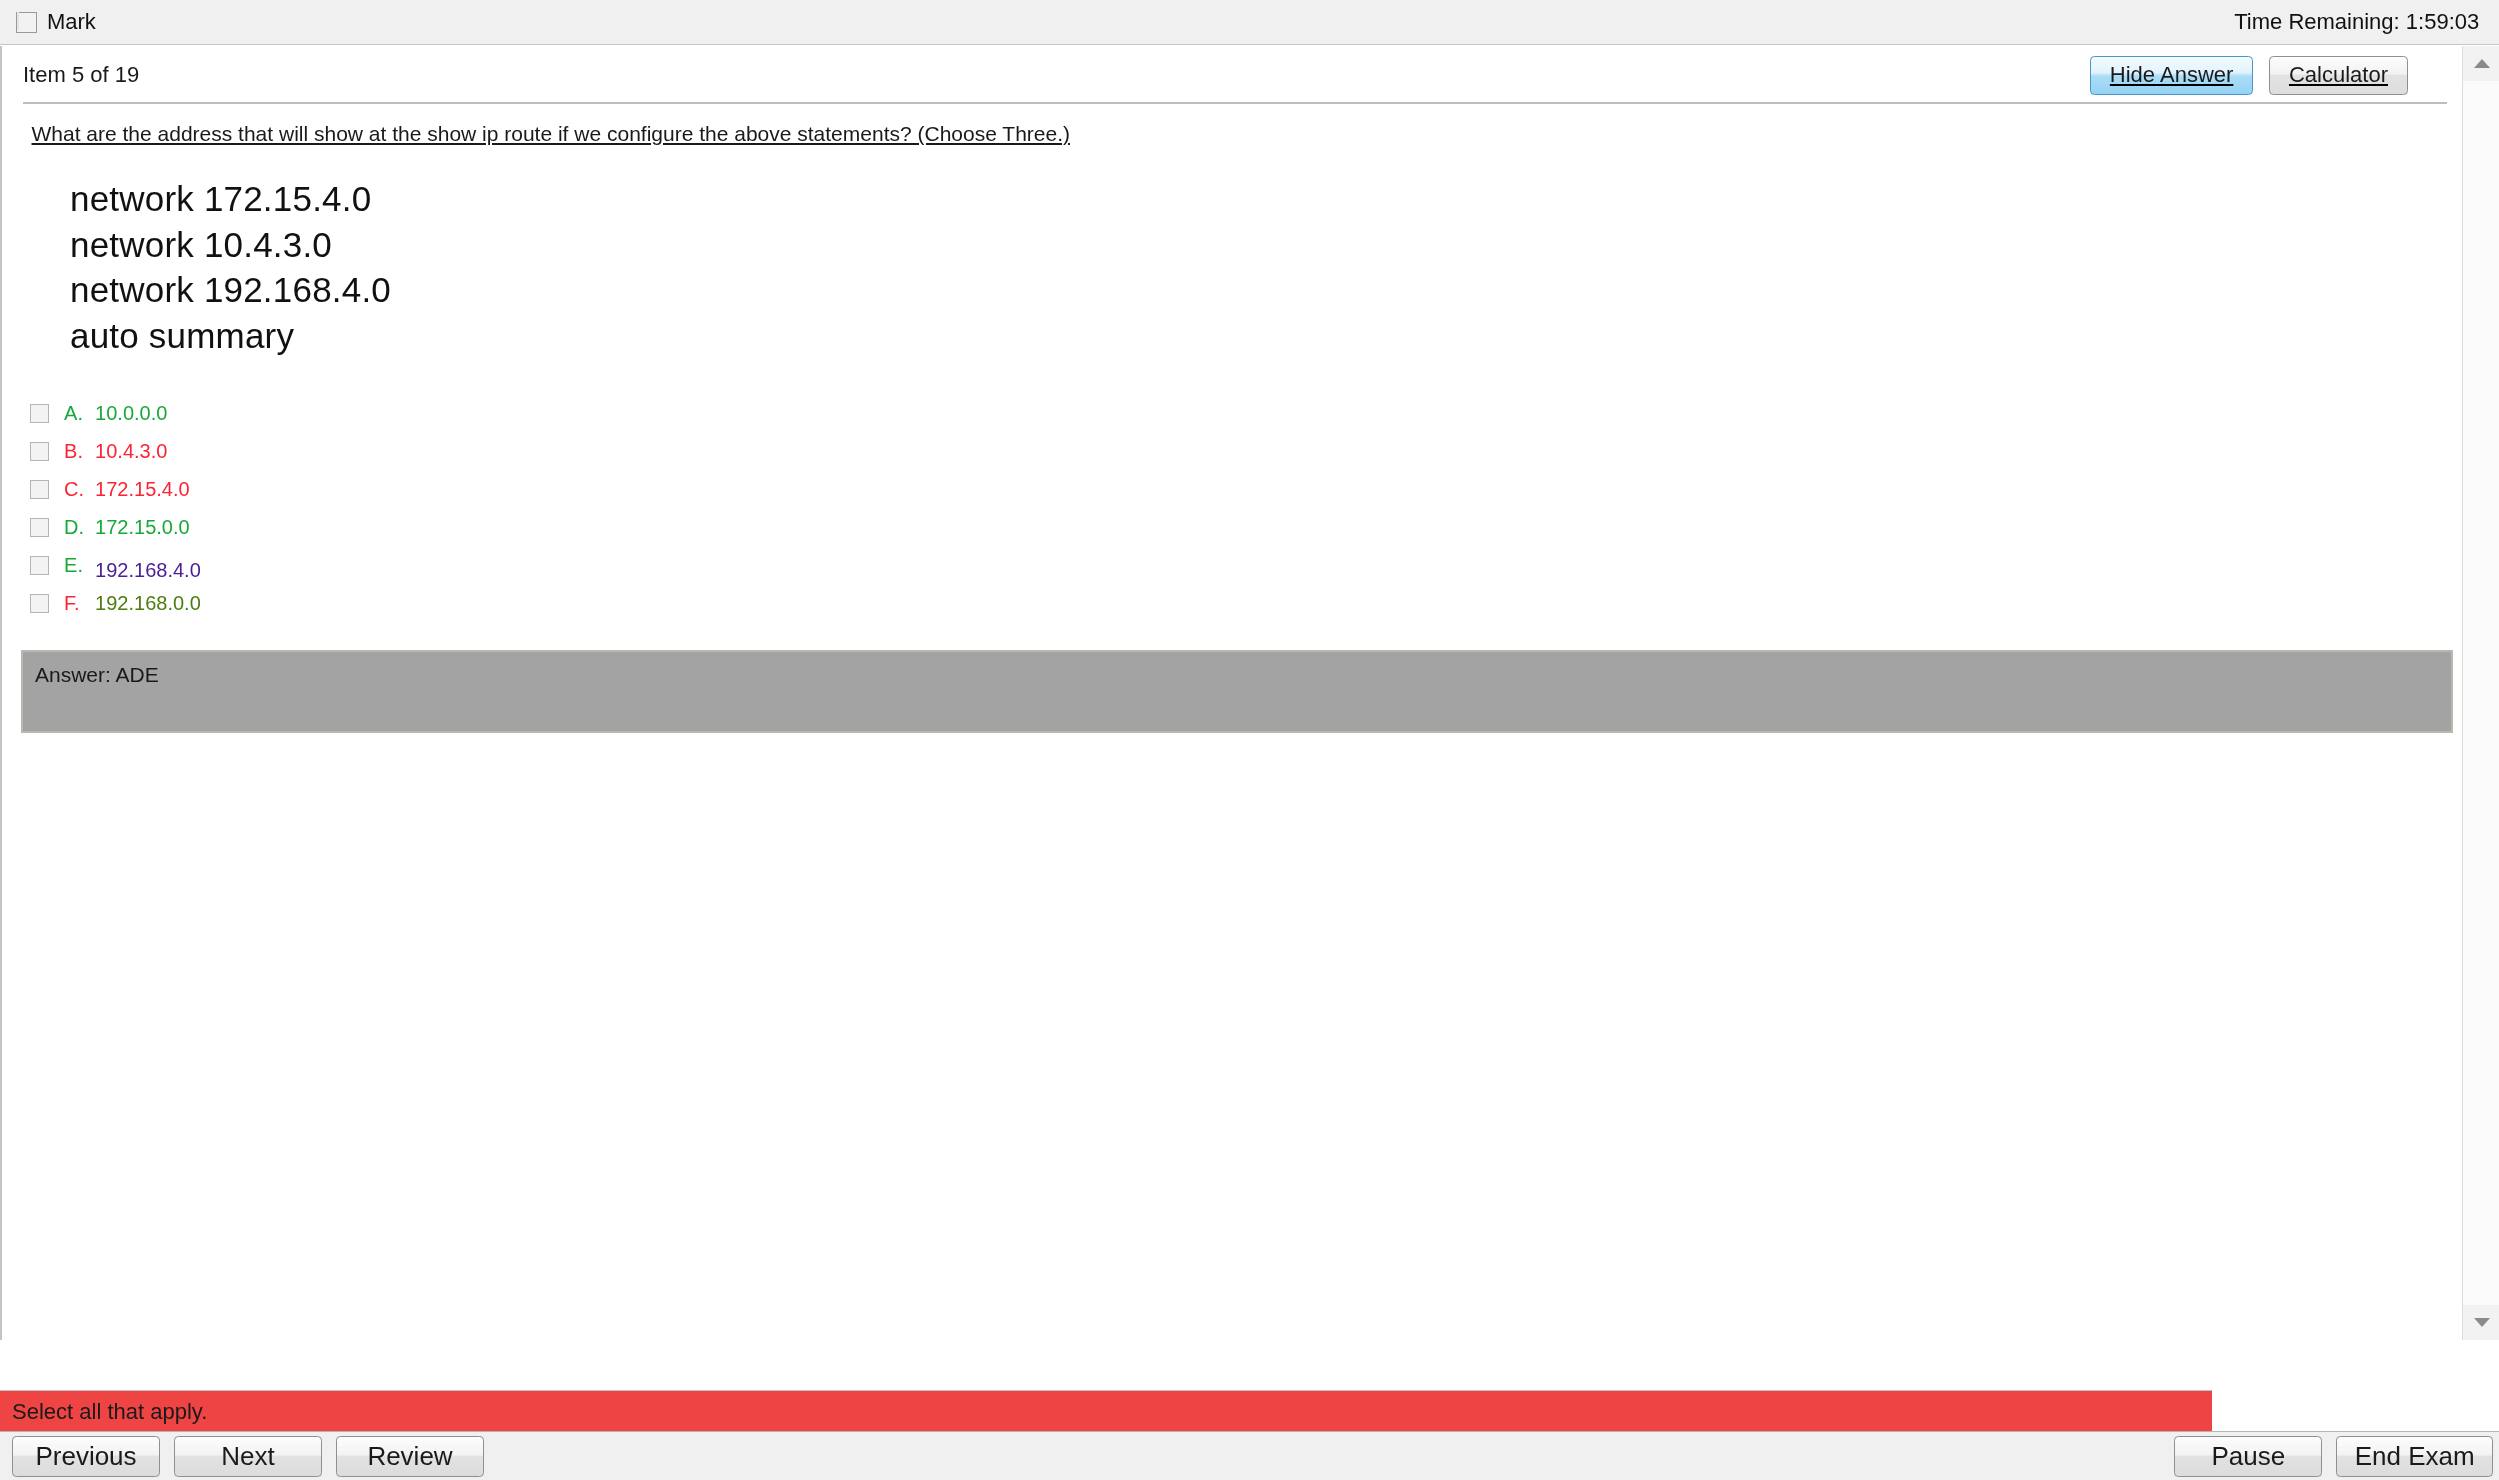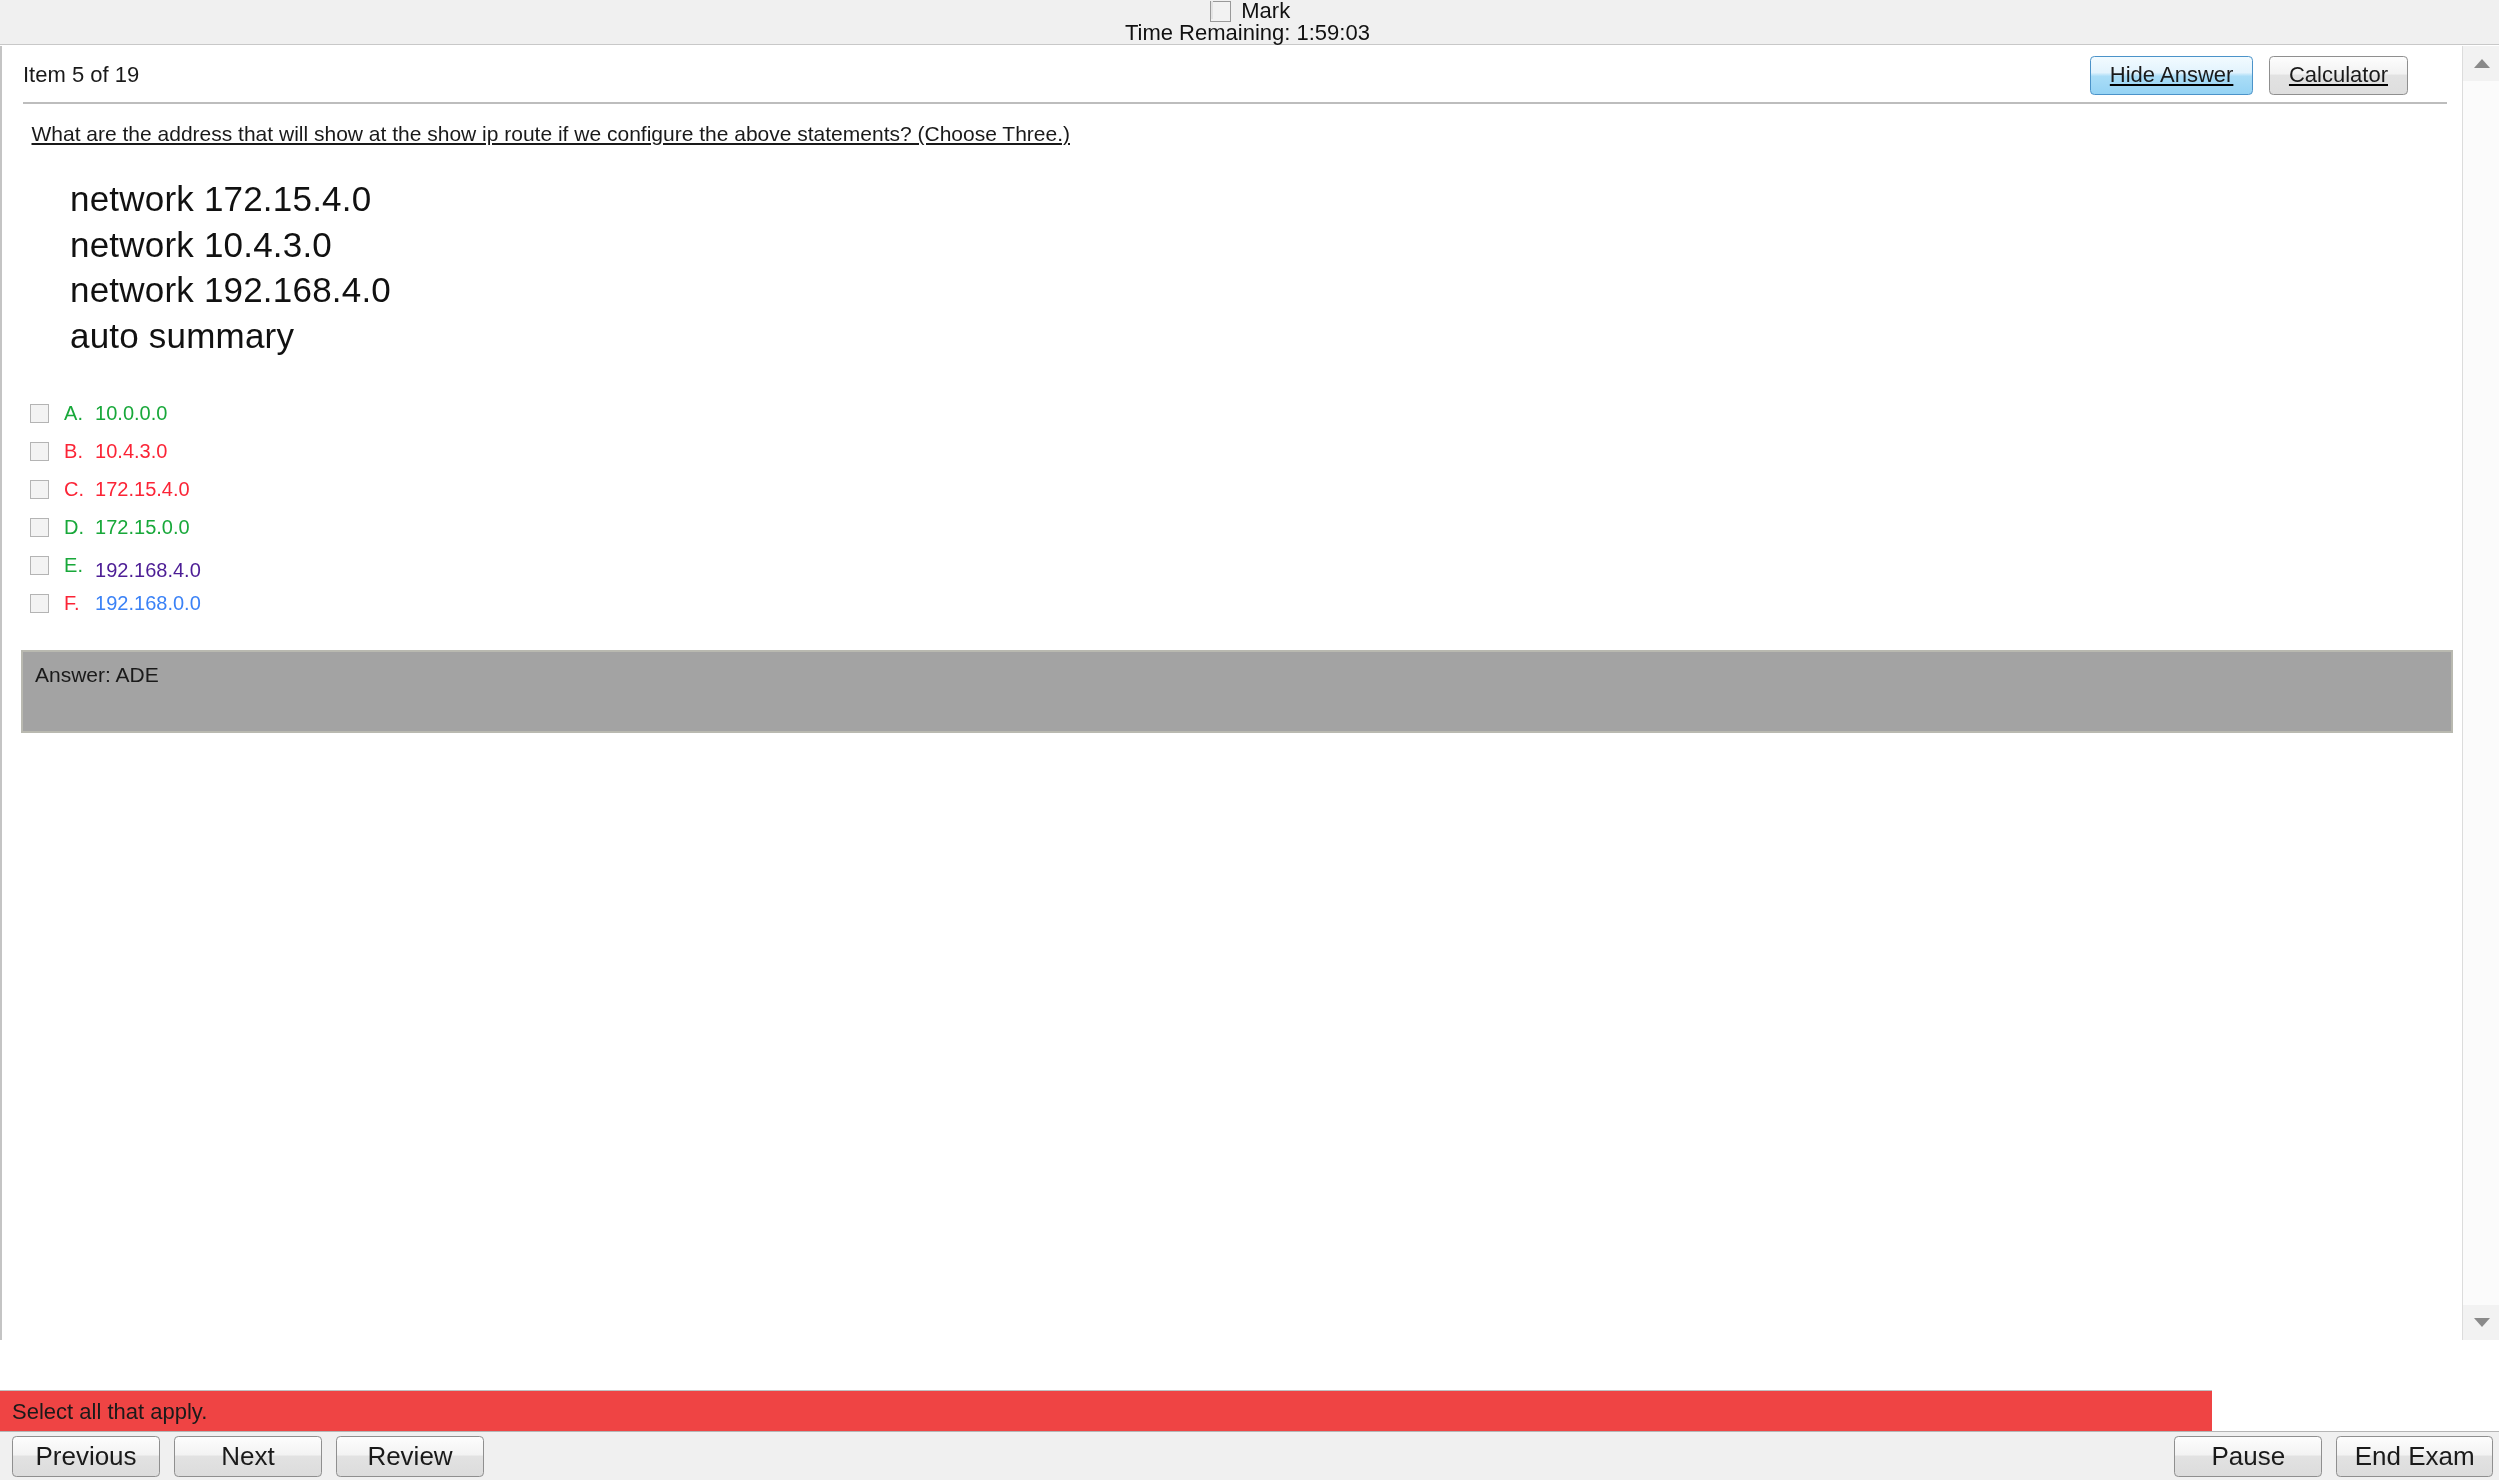--- a/index.html
+++ b/index.html
@@ -16,21 +16,20 @@
   .mark-bar {
     position: absolute;
     left: 0; top: 0;
     width: 2500px; height: 45px;
     background: #f0f0f0;
     border-bottom: 1.7px solid #c8c8c8;
     display: flex;
     align-items: center;
     justify-content: space-between;
     padding: 0 15.6px 0 15.6px;
-    flex-direction: column;
   }
   .mark-left { display: flex; align-items: center; gap: 10.4px; }
   .cb {
     width: 21px; height: 21px;
     background: #f2f2f2;
     border: 1.7px solid #999999;
     display: inline-block;
     flex: 0 0 auto;
   }
   .cb-inner {
@@ -311,21 +310,21 @@
           <span class="opt-text" style="color: rgb(24, 168, 58);">172.15.0.0</span>
         </div>
         <div class="opt-row">
           <span class="opt-cb"></span>
           <span class="opt-letter" style="color: rgb(24, 168, 58);">E.</span>
           <span class="opt-text" style="color: #4c1d95; margin-top: 10px;">192.168.4.0</span>
         </div>
         <div class="opt-row">
           <span class="opt-cb"></span>
           <span class="opt-letter" style="color: rgb(251, 36, 54);">F.</span>
-          <span class="opt-text" style="color: #3b82f6;">192.168.0.0</span>
+          <span class="opt-text" style="color: #4d7c0f;">192.168.0.0</span>
         </div>
       </div>
 
     <div class="answer-box">
       <span class="answer-text">Answer: ADE</span>
     </div>
 
   </div>
 
   <div class="vscroll">

